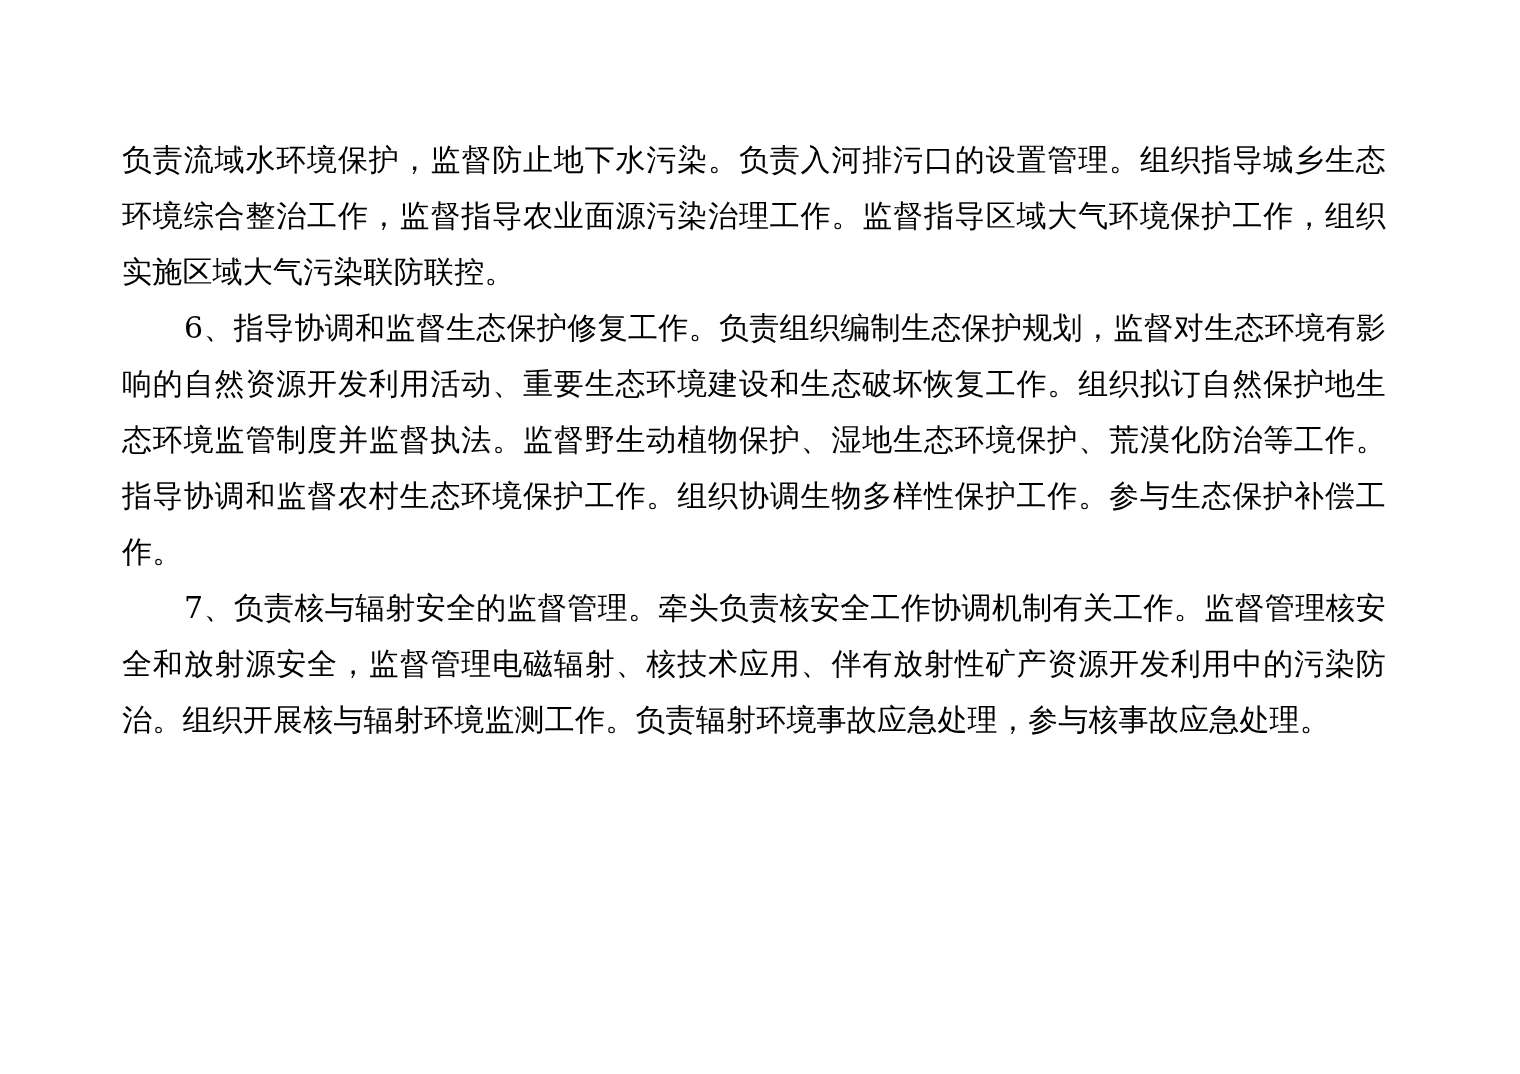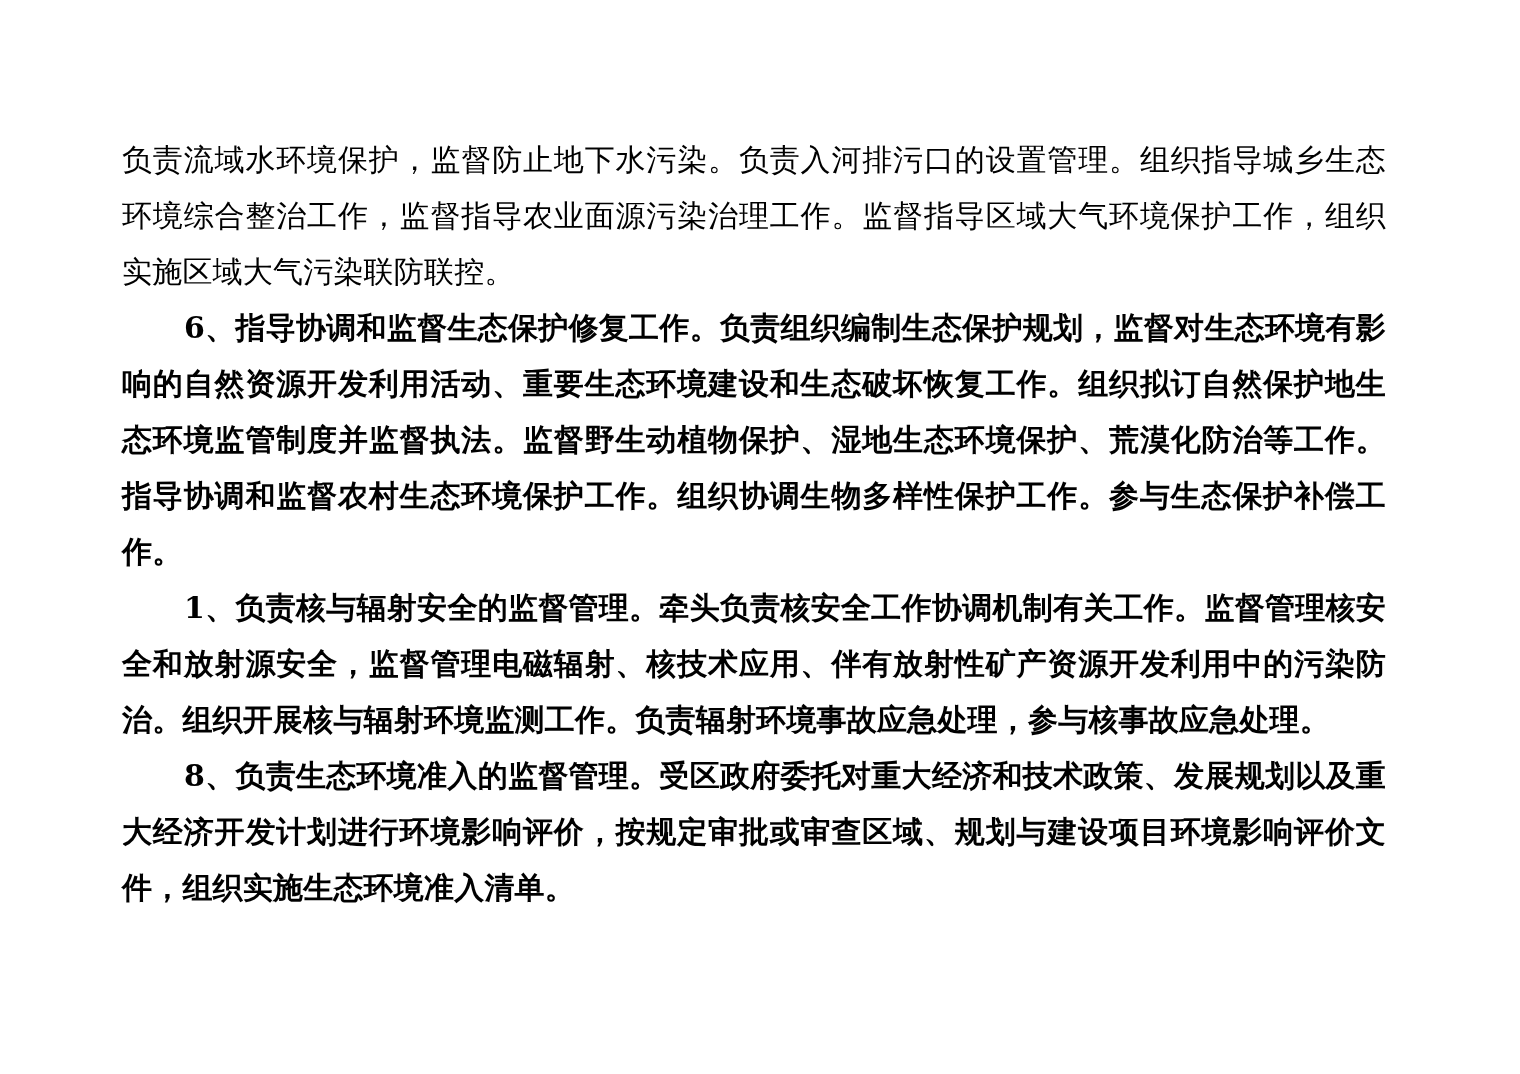--- a/index.html
+++ b/index.html
@@ -28,26 +28,24 @@
     text-align: justify;
     text-justify: inter-ideograph;
     letter-spacing: 0.2px;
   }
   .para {
     margin: 0;
     text-indent: 0;
   }
   .para.indent {
     text-indent: 62px;
-    font-weight: bold;
   }
 </style>
 </head>
 <body>
 
 <div class="page">
   <div class="doc-body">
     <p class="para">负责流域水环境保护，监督防止地下水污染。负责入河排污口的设置管理。组织指导城乡生态环境综合整治工作，监督指导农业面源污染治理工作。监督指导区域大气环境保护工作，组织实施区域大气污染联防联控。</p>
     <p class="para indent">6、指导协调和监督生态保护修复工作。负责组织编制生态保护规划，监督对生态环境有影响的自然资源开发利用活动、重要生态环境建设和生态破坏恢复工作。组织拟订自然保护地生态环境监管制度并监督执法。监督野生动植物保护、湿地生态环境保护、荒漠化防治等工作。指导协调和监督农村生态环境保护工作。组织协调生物多样性保护工作。参与生态保护补偿工作。</p>
-    <p class="para indent">1、负责核与辐射安全的监督管理。牵头负责核安全工作协调机制有关工作。监督管理核安全和放射源安全，监督管理电磁辐射、核技术应用、伴有放射性矿产资源开发利用中的污染防治。组织开展核与辐射环境监测工作。负责辐射环境事故应急处理，参与核事故应急处理。</p>
-    <p class="para indent">8、负责生态环境准入的监督管理。受区政府委托对重大经济和技术政策、发展规划以及重大经济开发计划进行环境影响评价，按规定审批或审查区域、规划与建设项目环境影响评价文件，组织实施生态环境准入清单。</p>
+    <p class="para indent">7、负责核与辐射安全的监督管理。牵头负责核安全工作协调机制有关工作。监督管理核安全和放射源安全，监督管理电磁辐射、核技术应用、伴有放射性矿产资源开发利用中的污染防治。组织开展核与辐射环境监测工作。负责辐射环境事故应急处理，参与核事故应急处理。</p>
   </div>
 </div>
 
 </body></html>

